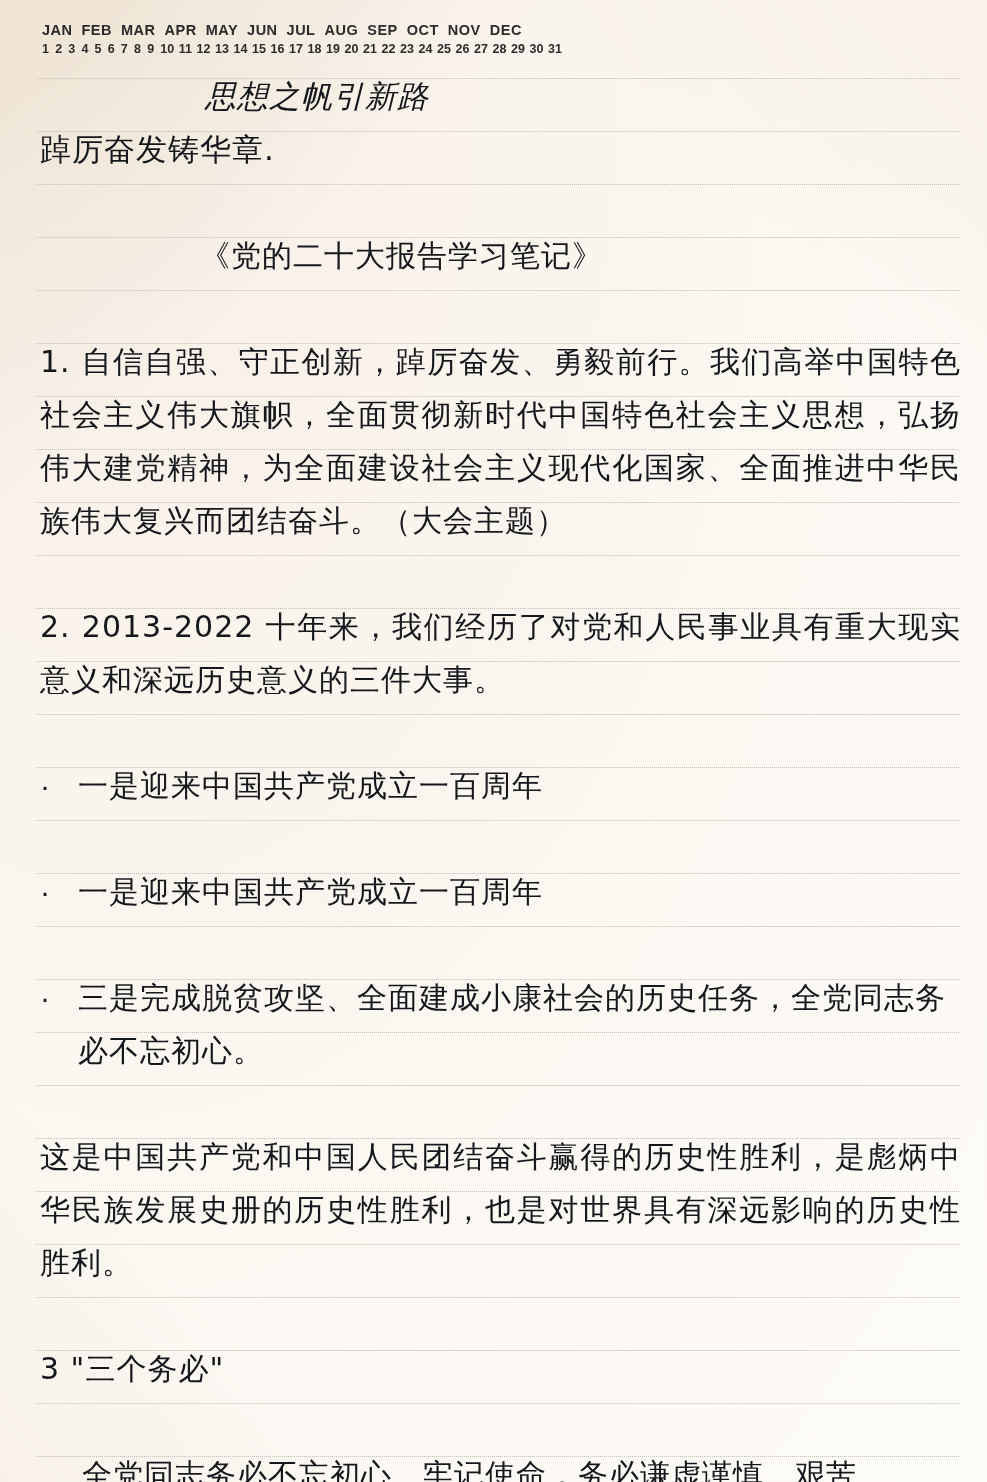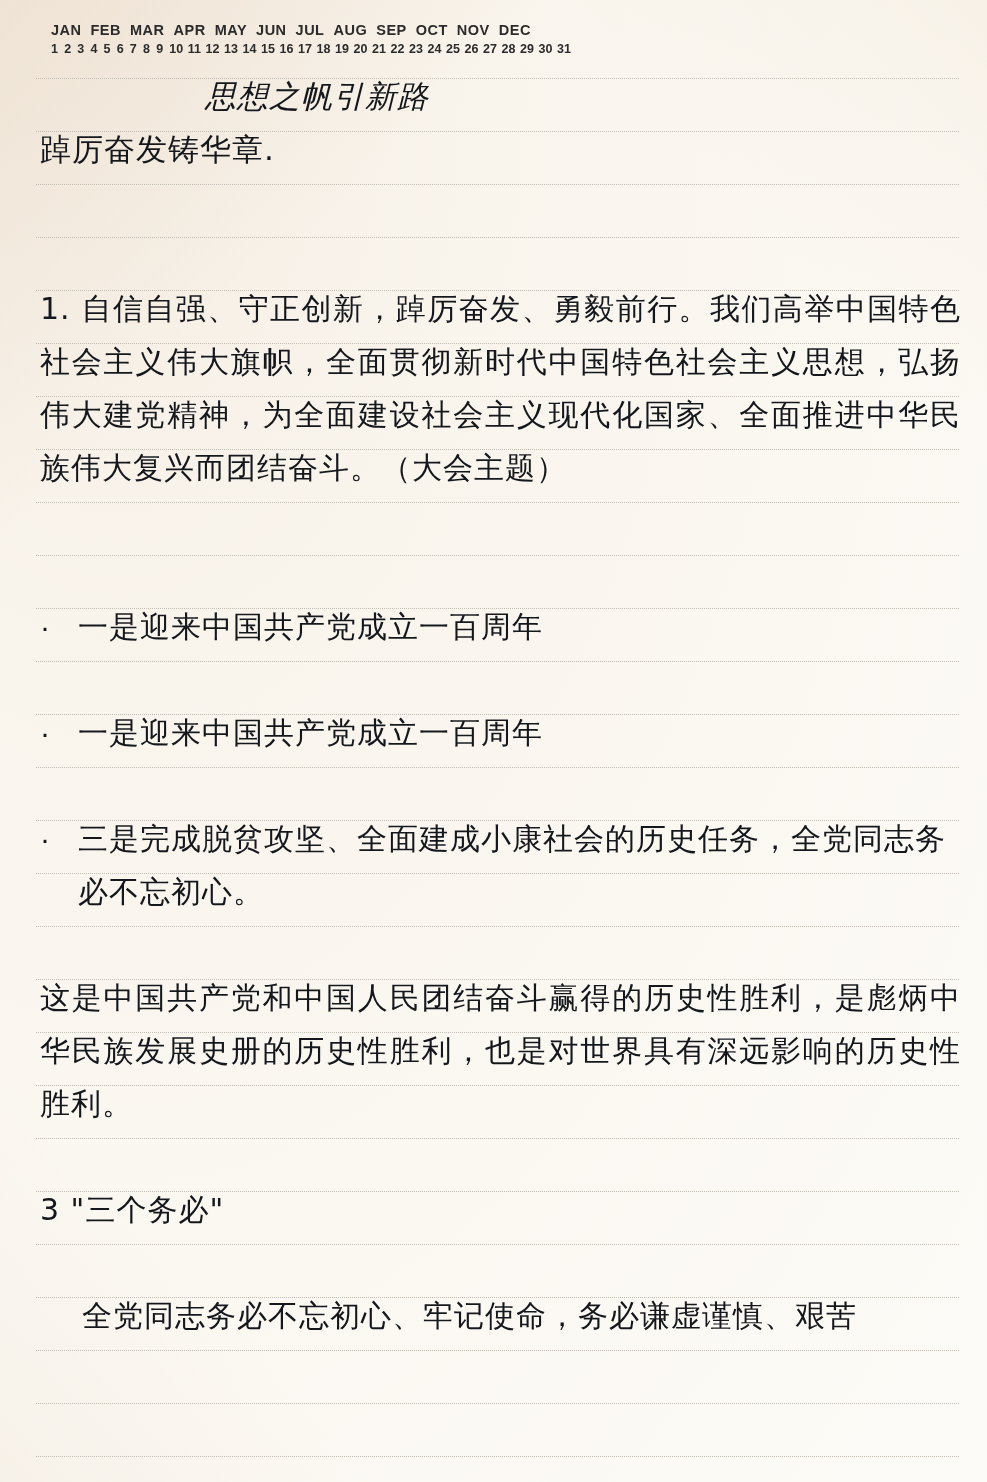--- a/index.html
+++ b/index.html
@@ -42,21 +42,21 @@
     position: absolute;
     left: 0;
     right: 0;
     height: 0;
     border-top: 1px dotted #b9b4ab;
     opacity: 0.85;
   }
   
   .header {
     position: absolute;
-    left: 51px;
+    left: 42px;
     top: 22px;
     right: 20px;
   }
   .months {
     font-size: 14.5px;
     font-weight: bold;
     letter-spacing: 0.5px;
     color: #2b2b2b;
     white-space: nowrap;
   }
@@ -160,23 +160,25 @@
 
   <div class="header">
     <div class="months" id="months"><span>JAN</span><span>FEB</span><span>MAR</span><span>APR</span><span>MAY</span><span>JUN</span><span>JUL</span><span>AUG</span><span>SEP</span><span>OCT</span><span>NOV</span><span>DEC</span></div>
     <div class="days" id="days"><span>1</span><span>2</span><span>3</span><span>4</span><span>5</span><span>6</span><span>7</span><span>8</span><span>9</span><span class="w">10</span><span class="w">11</span><span class="w">12</span><span class="w">13</span><span class="w">14</span><span class="w">15</span><span class="w">16</span><span class="w">17</span><span class="w">18</span><span class="w">19</span><span class="w">20</span><span class="w">21</span><span class="w">22</span><span class="w">23</span><span class="w">24</span><span class="w">25</span><span class="w">26</span><span class="w">27</span><span class="w">28</span><span class="w">29</span><span class="w">30</span><span class="w">31</span></div>
   </div>
 
   <div class="content">
     <div class="hw title1">思想之帆引新路</div>
     <div class="hw title2">踔厉奋发铸华章.</div>
     <div class="spacer-1"></div>
+    <div class="hw booktitle">《党的二十大报告学习笔记》</div>
     <div class="spacer-1"></div>
     <div class="hw para para-body">1. 自信自强、守正创新，踔厉奋发、勇毅前行。我们高举中国特色社会主义伟大旗帜，全面贯彻新时代中国特色社会主义思想，弘扬伟大建党精神，为全面建设社会主义现代化国家、全面推进中华民族伟大复兴而团结奋斗。（大会主题）</div>
     <div class="spacer-1"></div>
+    <div class="hw para para-body">2. 2013-2022 十年来，我们经历了对党和人民事业具有重大现实意义和深远历史意义的三件大事。</div>
     <div class="spacer-1"></div>
 
     <div class="bullet-row">
       <div class="bullet-dot">·</div>
       <div class="hw bullet-text">一是迎来中国共产党成立一百周年</div>
     </div>
     <div class="spacer-1"></div>
 
     <div class="bullet-row">
       <div class="bullet-dot">·</div>

